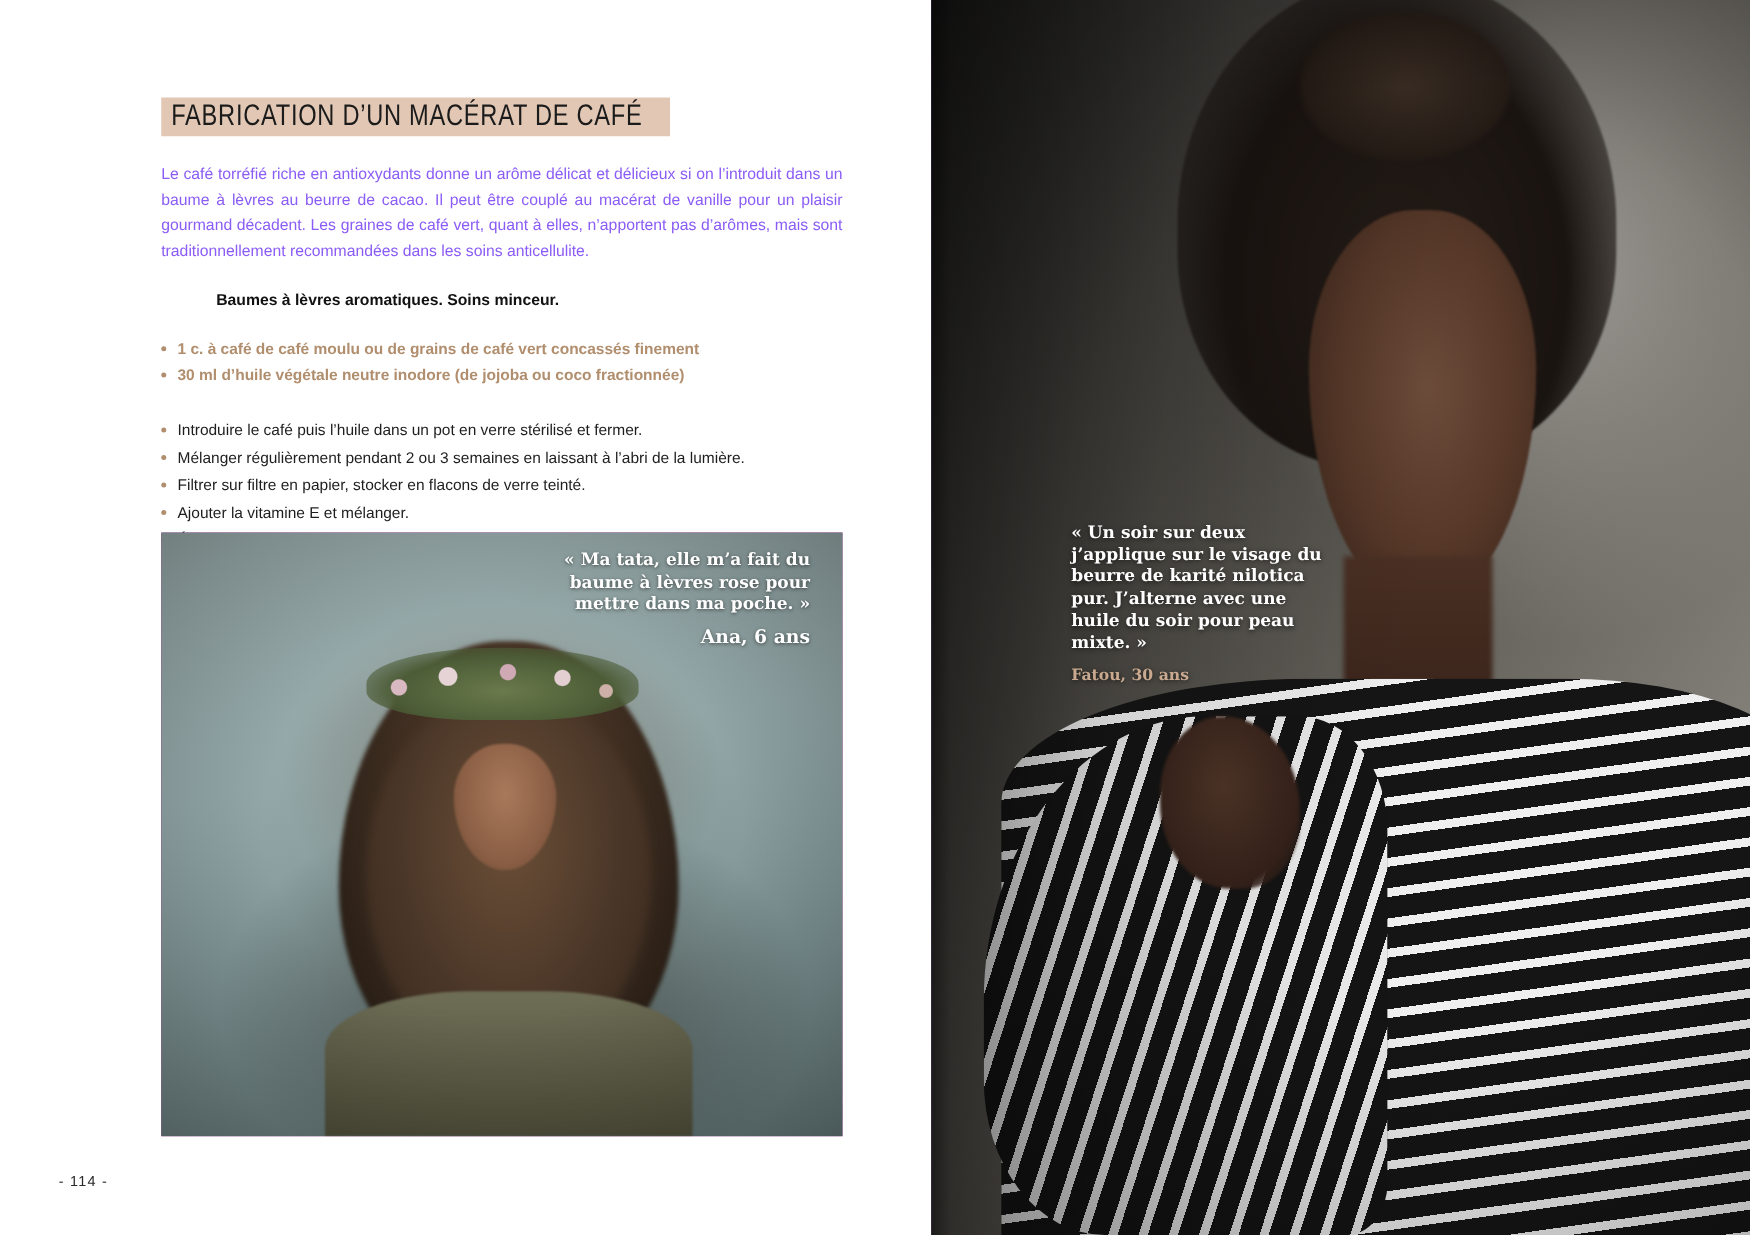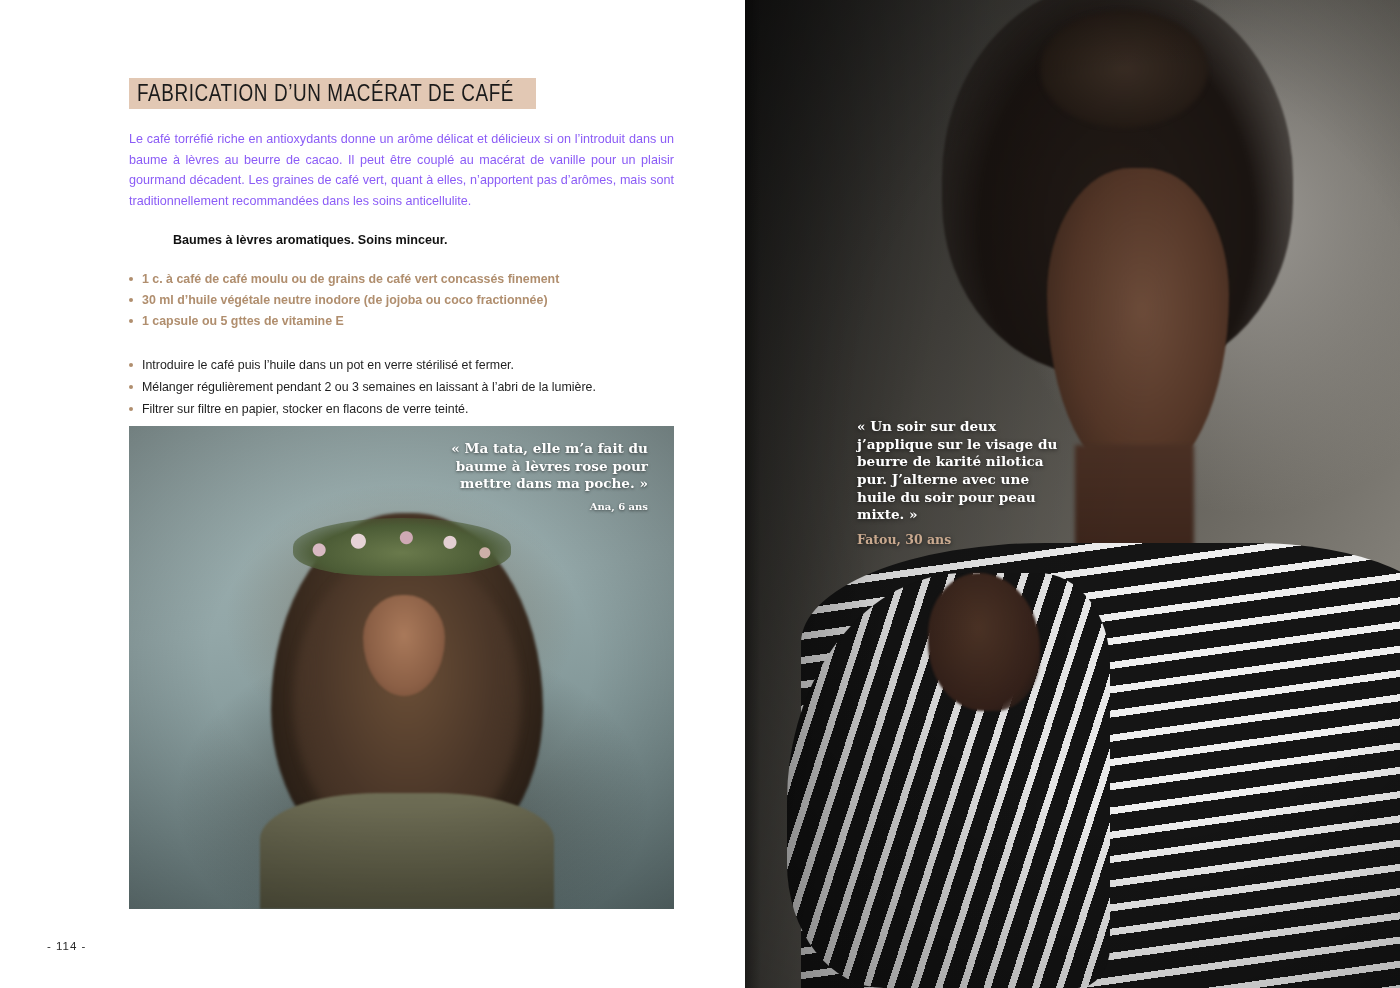--- a/index.html
+++ b/index.html
@@ -201,21 +201,21 @@
     color: #ffffff;
     font-family: "DejaVu Serif", serif;
     font-weight: bold;
     font-size: 13.6px;
     line-height: 1.30;
     text-shadow: 0 1px 3px rgba(0,0,0,0.55);
   }
   .quote-left .attrib {
     display: block;
     margin-top: 7px;
-    font-size: 10px;
+    font-size: 15px;
   }
   .guillemet {
     color: #ffffff;
     font-weight: bold;
   }
   .folio {
     position: absolute;
     left: 0;
     right: 0;
     top: 940px;
@@ -365,21 +365,20 @@
         <h1>FABRICATION D’UN MACÉRAT DE CAFÉ</h1>
       </div>
 
       <p class="intro">Le café torréfié riche en antioxydants donne un arôme délicat et délicieux si on l’introduit dans un baume à lèvres au beurre de cacao. Il peut être couplé au macérat de vanille pour un plaisir gourmand décadent. Les graines de café vert, quant à elles, n’apportent pas d’arômes, mais sont traditionnellement recommandées dans les soins anticellulite.</p>
 
       <p class="subtitle">Baumes à lèvres aromatiques. Soins minceur.</p>
 
       <ul class="ingredients">
         <li>1 c. à café de café moulu ou de grains de café vert concassés finement</li>
         <li>30 ml d’huile végétale neutre inodore (de jojoba ou coco fractionnée)</li>
-        <li>1 capsule ou 5 gttes de vitamine E</li>
       </ul>
 
       <ul class="steps">
         <li>Introduire le café puis l’huile dans un pot en verre stérilisé et fermer.</li>
         <li>Mélanger régulièrement pendant 2 ou 3 semaines en laissant à l’abri de la lumière.</li>
         <li>Filtrer sur filtre en papier, stocker en flacons de verre teinté.</li>
         <li>Ajouter la vitamine E et mélanger.</li>
         <li>Étiqueter et dater.</li>
       </ul>
     </div>

